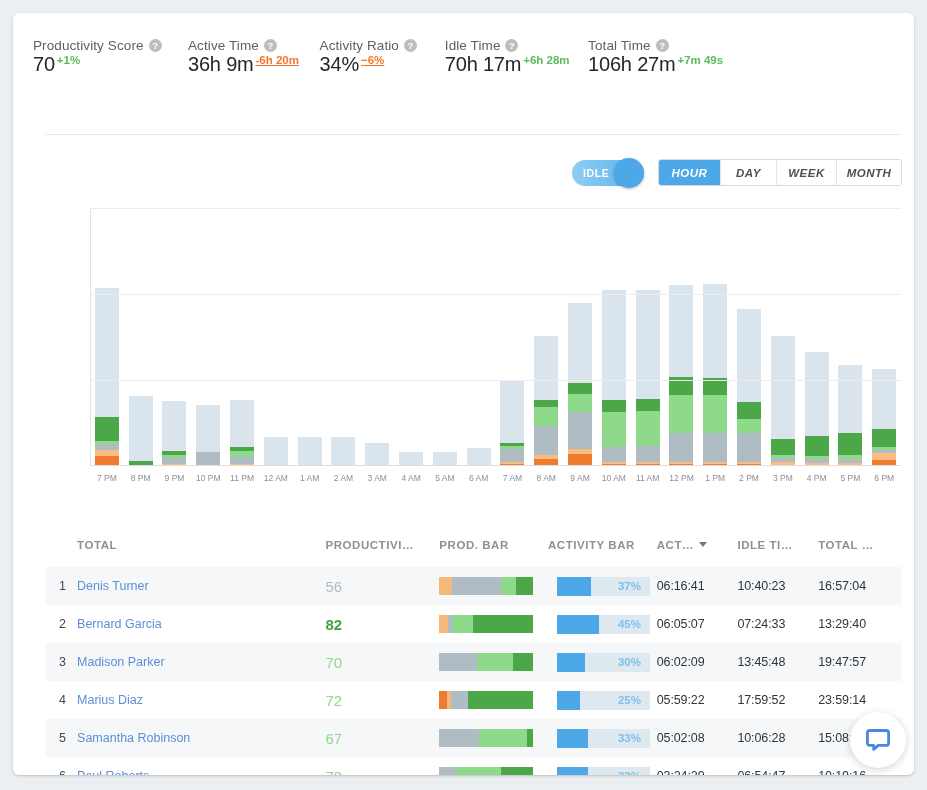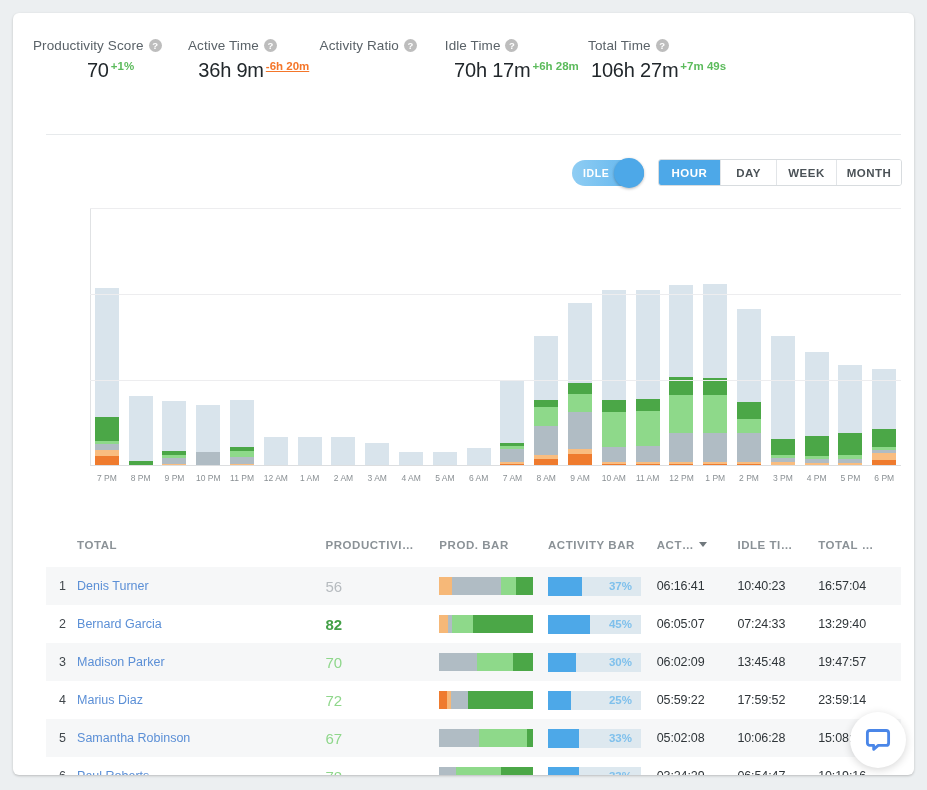--- a/index.html
+++ b/index.html
@@ -30,21 +30,21 @@
   .stat-label {
     font-size: 13.5px; color: #5a6268; letter-spacing: .1px;
     white-space: nowrap; display: flex; align-items: center; gap: 5px;
   }
   .help-icon {
     display: inline-block; width: 13px; height: 13px; border-radius: 50%;
     background: #bdbdbd; color: #fff; font-size: 9.5px; line-height: 13px;
     text-align: center; font-weight: bold; cursor: pointer;
     vertical-align: middle;
   }
-  .stat-valrow { margin-top: 6px; white-space: nowrap; text-align: center; }
+  .stat-valrow { margin-top: 0; white-space: nowrap; }
   .stat-value { font-size: 20px; letter-spacing: -.2px; }
   .stat-value.big { font-size: 20px; color: #21272b; font-weight: 400; }
   .stat-delta { font-size: 11.5px; font-weight: bold; vertical-align: 7px; margin-left: 2px; }
 
   .c-green  { color: #81d078; }
   .c-blue   { color: #3aa0e8; }
   .c-faint  { color: #cfe3f0; }
   .c-dark   { color: #22282c; }
   .d-orange { color: #f4762a; text-decoration: underline; }
   .d-green  { color: #5cbb5c; }
@@ -82,20 +82,21 @@
   }
   .segmented {
     display: flex; height: 27px; border: 1px solid #d8dcdf;
     border-radius: 3px; overflow: hidden; background: #fff;
   }
   .seg {
     display: flex; align-items: center; justify-content: center;
     font-size: 11.5px; font-weight: bold; letter-spacing: .5px;
     color: #4b5257; cursor: pointer; border-right: 1px solid #e2e5e8;
     background: #fff;
+    font-style: italic;
   }
   .seg:last-child { border-right: none; }
   .seg.active { background: #4da8e8; color: #fff; }
   .seg.w0 { width: 62px; } .seg.w1 { width: 56px; }
   .seg.w2 { width: 60px; } .seg.w3 { width: 64px; }
 
   
   .chart-wrap {
     position: absolute; left: 33px; top: 185px;
     width: 855px; height: 298px;
@@ -148,21 +149,21 @@
   tbody td { font-size: 12.5px; color: #353b40; padding: 0; vertical-align: middle; }
   td.num { color: #41474c; font-size: 12.5px; padding-left: 13px; }
   td.user a { color: #5b8fd6; text-decoration: none; font-size: 12.5px; cursor: pointer; }
   td.score { font-size: 15px; }
   .score-gray  { color: #b6bbbf; }
   .score-lgrn  { color: #8fd78b; }
   .score-dgrn  { color: #43a047; font-weight: bold; }
   .prodbar { width: 94px; height: 18px; display: flex; overflow: hidden; }
   .prodbar span { height: 100%; display: block; }
   .actbar {
-    position: relative; width: 93px; height: 19px; background: #dde8ef; overflow: hidden;
+    position: relative; width: 93px; height: 19px; background: #dde8ef; overflow: hidden; margin-left: 9px;
   }
   .actbar-fill { position: absolute; left: 0; top: 0; height: 100%; background: #4da8e8; }
   .actbar-txt {
     position: absolute; right: 9px; top: 0; height: 100%;
     display: flex; align-items: center; font-size: 11.5px; color: #7fc0ec; font-weight: bold;
   }
   td.time { font-size: 12.5px; color: #2f3539; letter-spacing: -.1px; }
 
   
   .fab {
@@ -190,20 +191,21 @@
           <span>Active Time</span>
           <span class="help-icon">?</span>
         </div>
         <div class="stat-valrow"><span class="stat-value big c-blue">36h 9m</span><span class="stat-delta d-orange">-6h 20m</span></div>
       </div>
       <div class="stat s2">
         <div class="stat-label">
           <span>Activity Ratio</span>
           <span class="help-icon">?</span>
         </div>
+        <div class="stat-valrow"><span class="stat-value big c-blue">34%</span><span class="stat-delta d-orange">−6%</span></div>
       </div>
       <div class="stat s3">
         <div class="stat-label">
           <span>Idle Time</span>
           <span class="help-icon">?</span>
         </div>
         <div class="stat-valrow"><span class="stat-value big c-faint">70h 17m</span><span class="stat-delta d-green">+6h 28m</span></div>
       </div>
       <div class="stat s4">
         <div class="stat-label">

